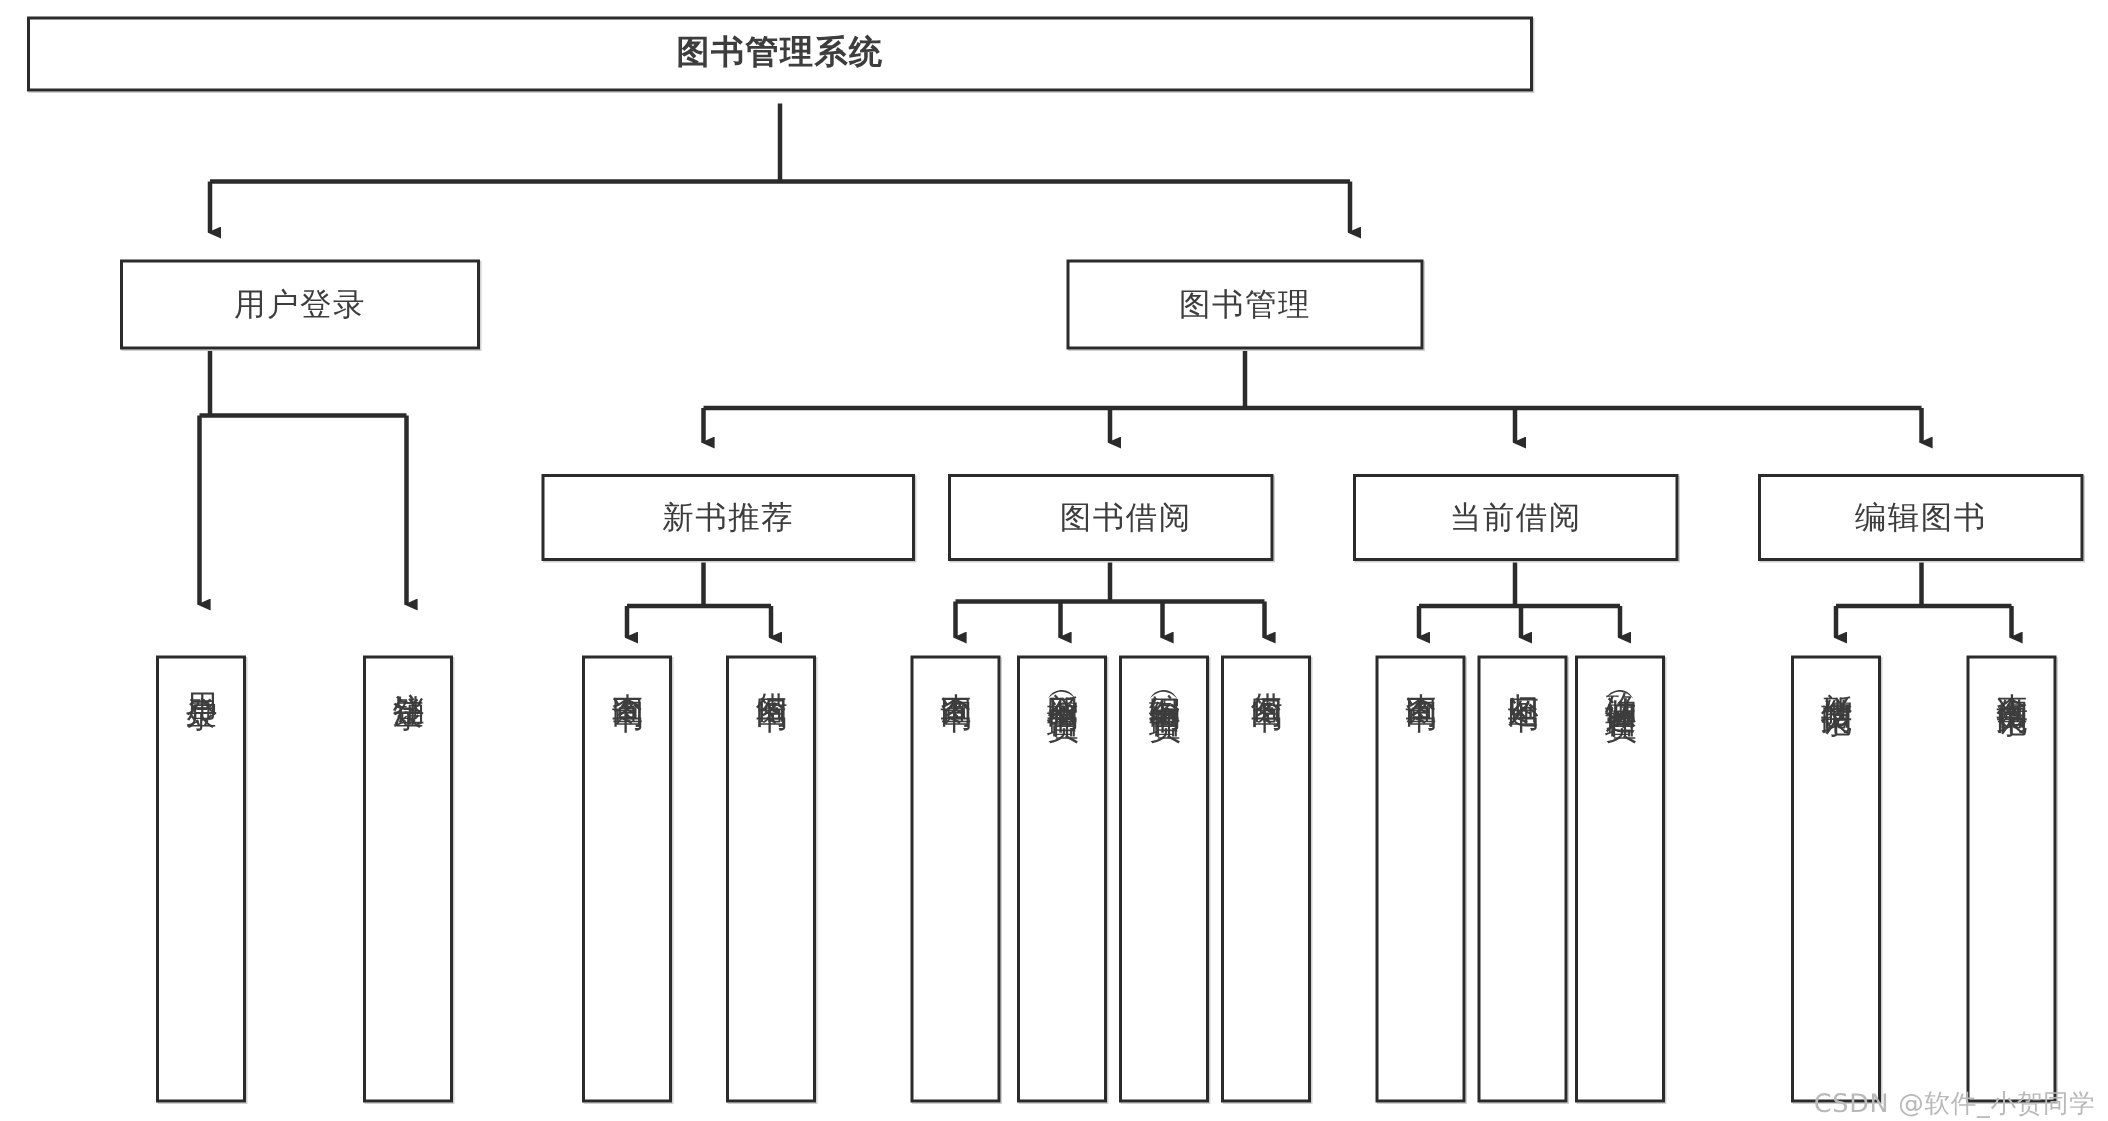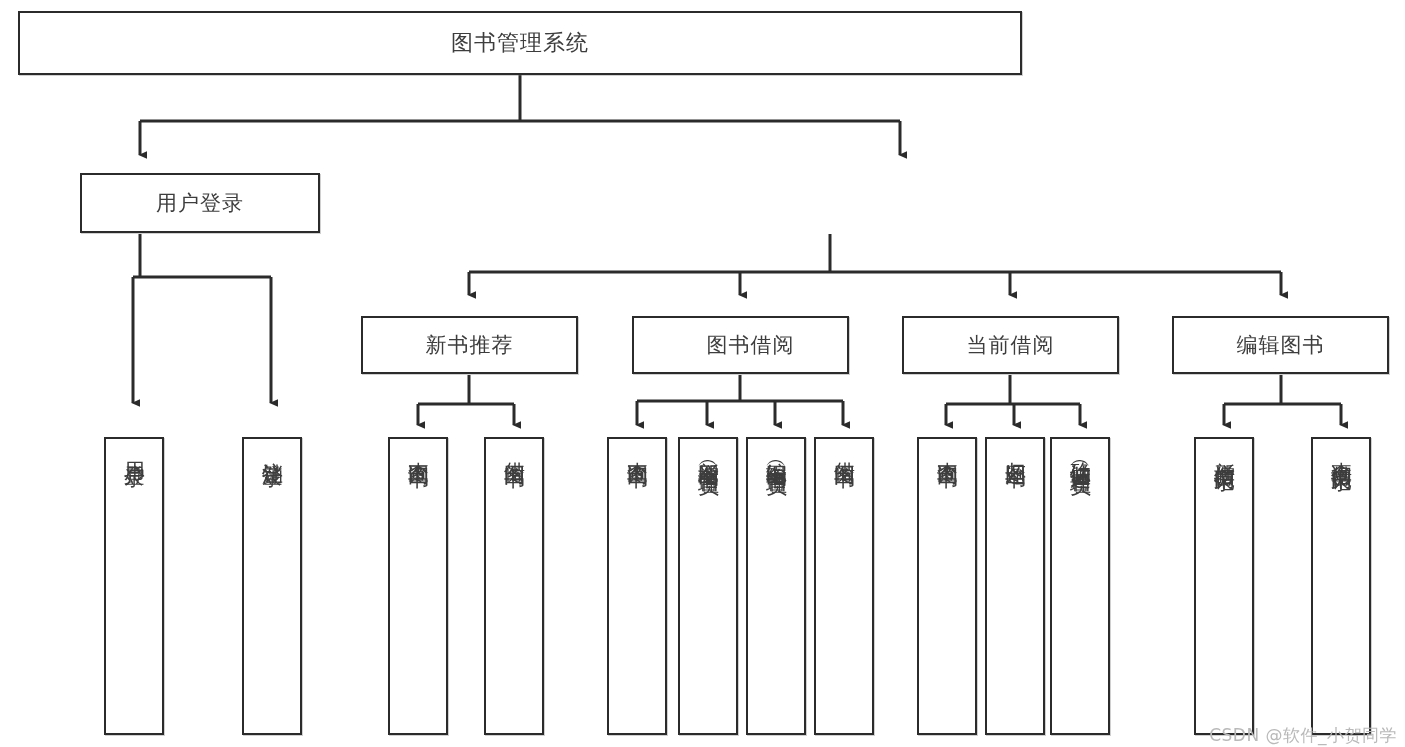--- a/index.html
+++ b/index.html
@@ -118,29 +118,32 @@
       <path d="M1014,404 L1014,425" marker-end="url(#arrow)"></path>
       <path d="M1080,404 L1080,425" marker-end="url(#arrow)"></path>
 
       <path d="M1281,375 L1281,404"></path>
       <path d="M1224,404 L1341,404"></path>
       <path d="M1224,404 L1224,425" marker-end="url(#arrow)"></path>
       <path d="M1341,404 L1341,425" marker-end="url(#arrow)"></path>
     </g>
   </svg>
 
-  <div class="node root" style="left:18px; top:11px; width:1004px; height:64px;">
+  <div class="node root" style="left:18px; top:11px; width:1004px; height:50px;font-weight:bold;">
     <span class="label">图书管理系统</span>
   </div>
 
   <div class="node" style="left:80px; top:173px; width:240px; height:60px;">
     <span class="label">用户登录</span>
   </div>
-
-  <div class="node" style="left:361px; top:316px; width:217px; height:58px;">
+  <div class="node" style="left:711px; top:173px; width:238px; height:60px;">
+    <span class="label">图书管理</span>
+  </div>
+
+  <div class="node" style="left:361px; top:316px; width:249px; height:58px;">
     <span class="label">新书推荐</span>
   </div>
   <div class="node" style="left:632px; top:316px; width:217px; height:58px;padding-left:20px;">
     <span class="label">图书借阅</span>
   </div>
   <div class="node" style="left:902px; top:316px; width:217px; height:58px;">
     <span class="label">当前借阅</span>
   </div>
   <div class="node" style="left:1172px; top:316px; width:217px; height:58px;">
     <span class="label">编辑图书</span>

